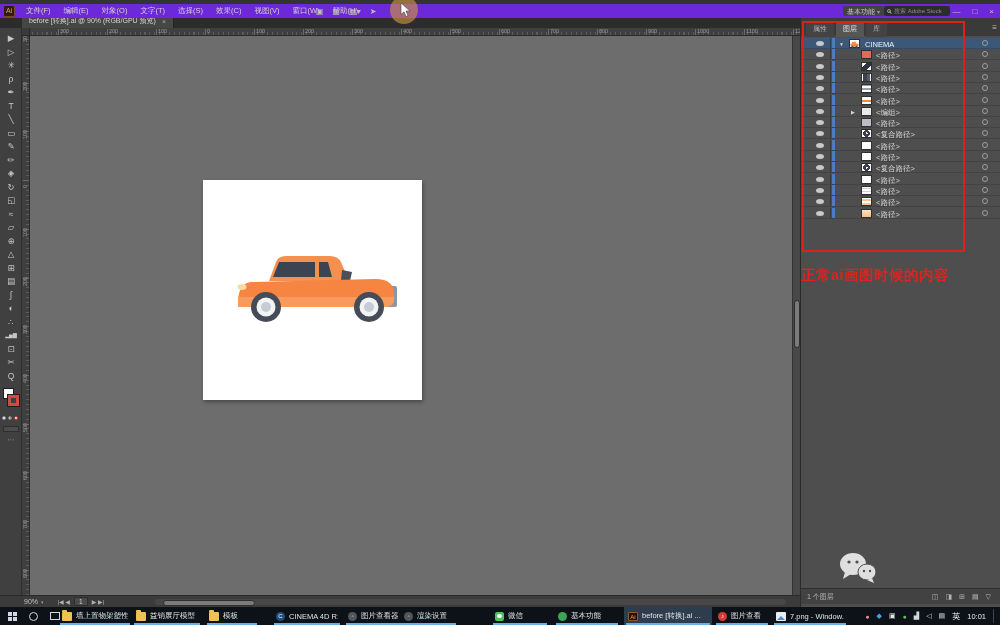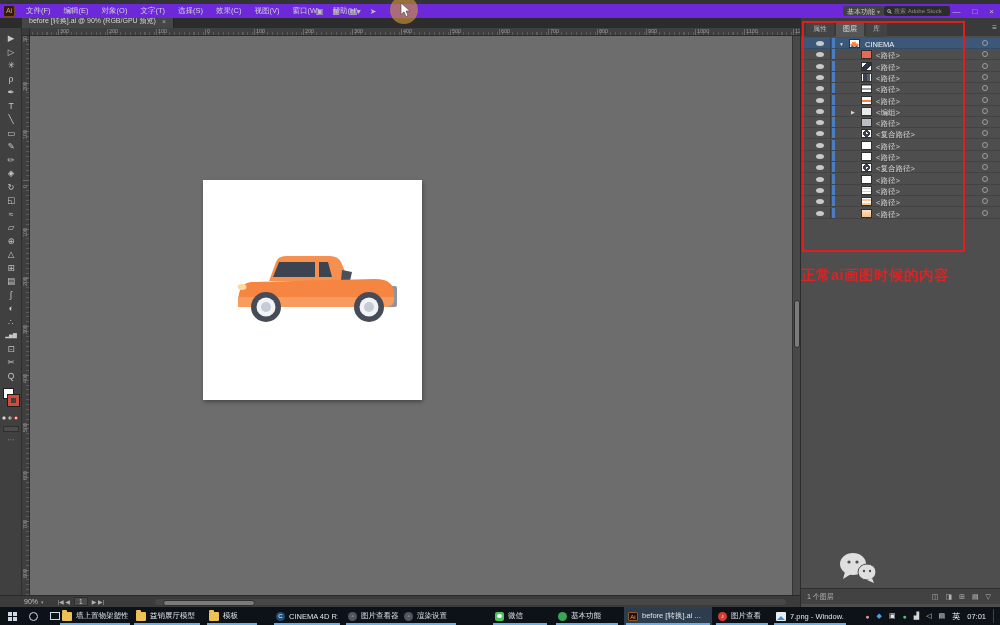--- a/index.html
+++ b/index.html
@@ -607,18 +607,18 @@
       <span id="tray-icons" style="display:flex;gap:7px;align-items:center">
           <span class="tray-icon" style="color: rgb(239, 139, 160);">●</span>
           <span class="tray-icon" style="color: rgb(74, 159, 232);">◆</span>
           <span class="tray-icon" style="color: rgb(230, 230, 230);">▣</span>
           <span class="tray-icon" style="color: rgb(87, 193, 92);">●</span>
           <span class="tray-icon" style="color: rgb(214, 214, 214);">▟</span>
           <span class="tray-icon" style="color: rgb(214, 214, 214);">◁</span>
           <span class="tray-icon" style="color: rgb(214, 214, 214);">▤</span>
         </span>
       <span class="ime">英</span>
-      <span class="clock">07:01</span>
+      <span class="clock">10:01</span>
       <span class="peek"></span>
     </div>
   </div>
 
 </div>
 
 </body></html>

